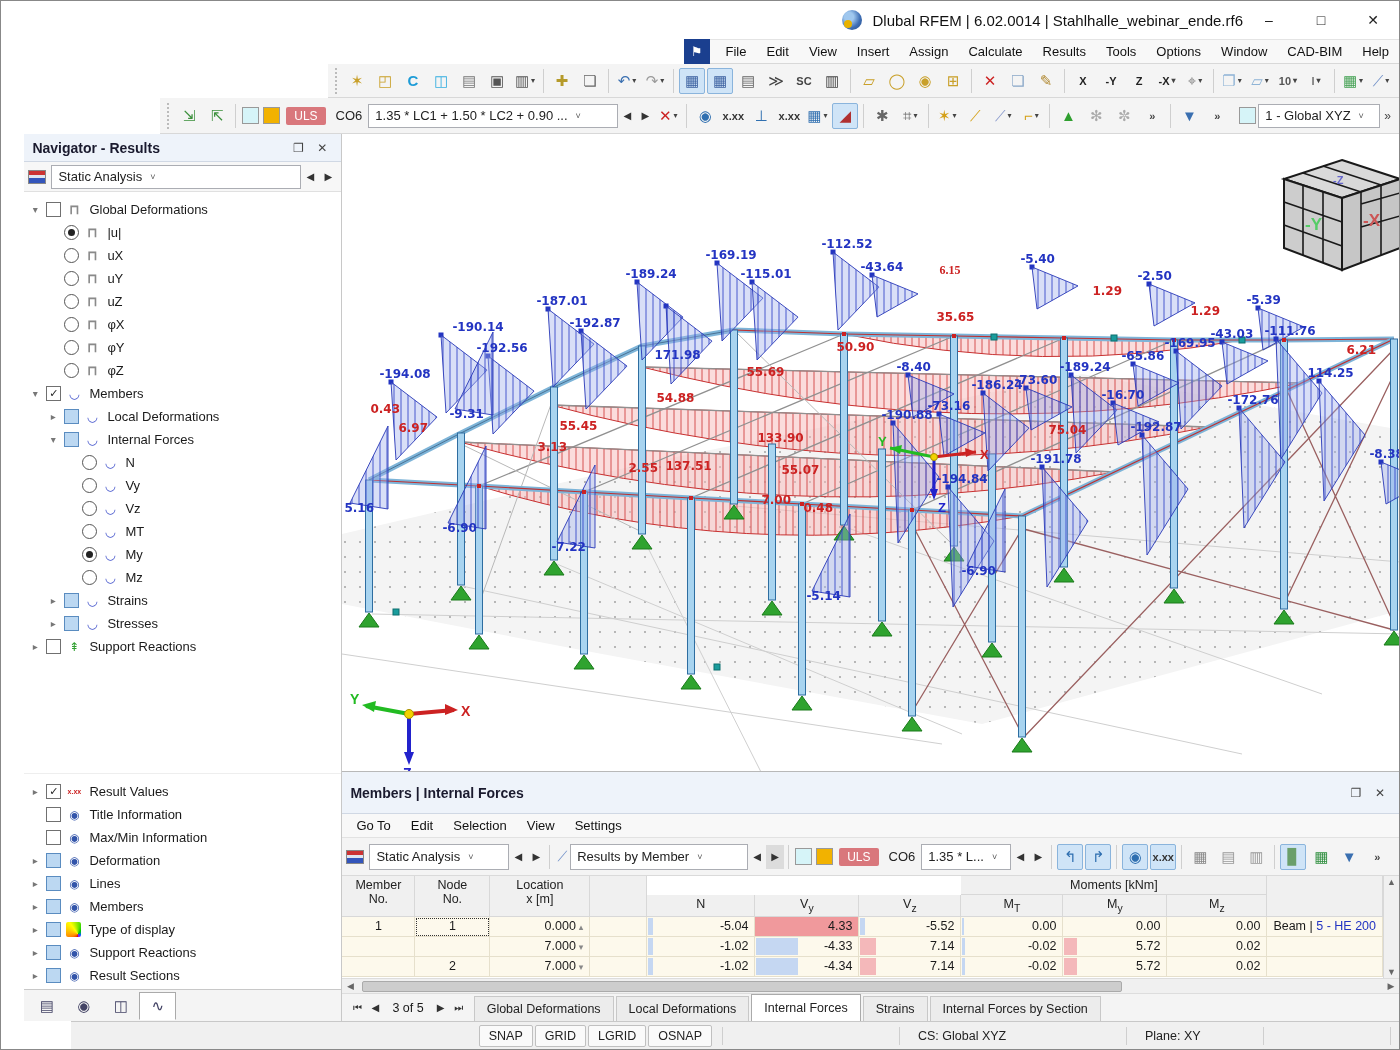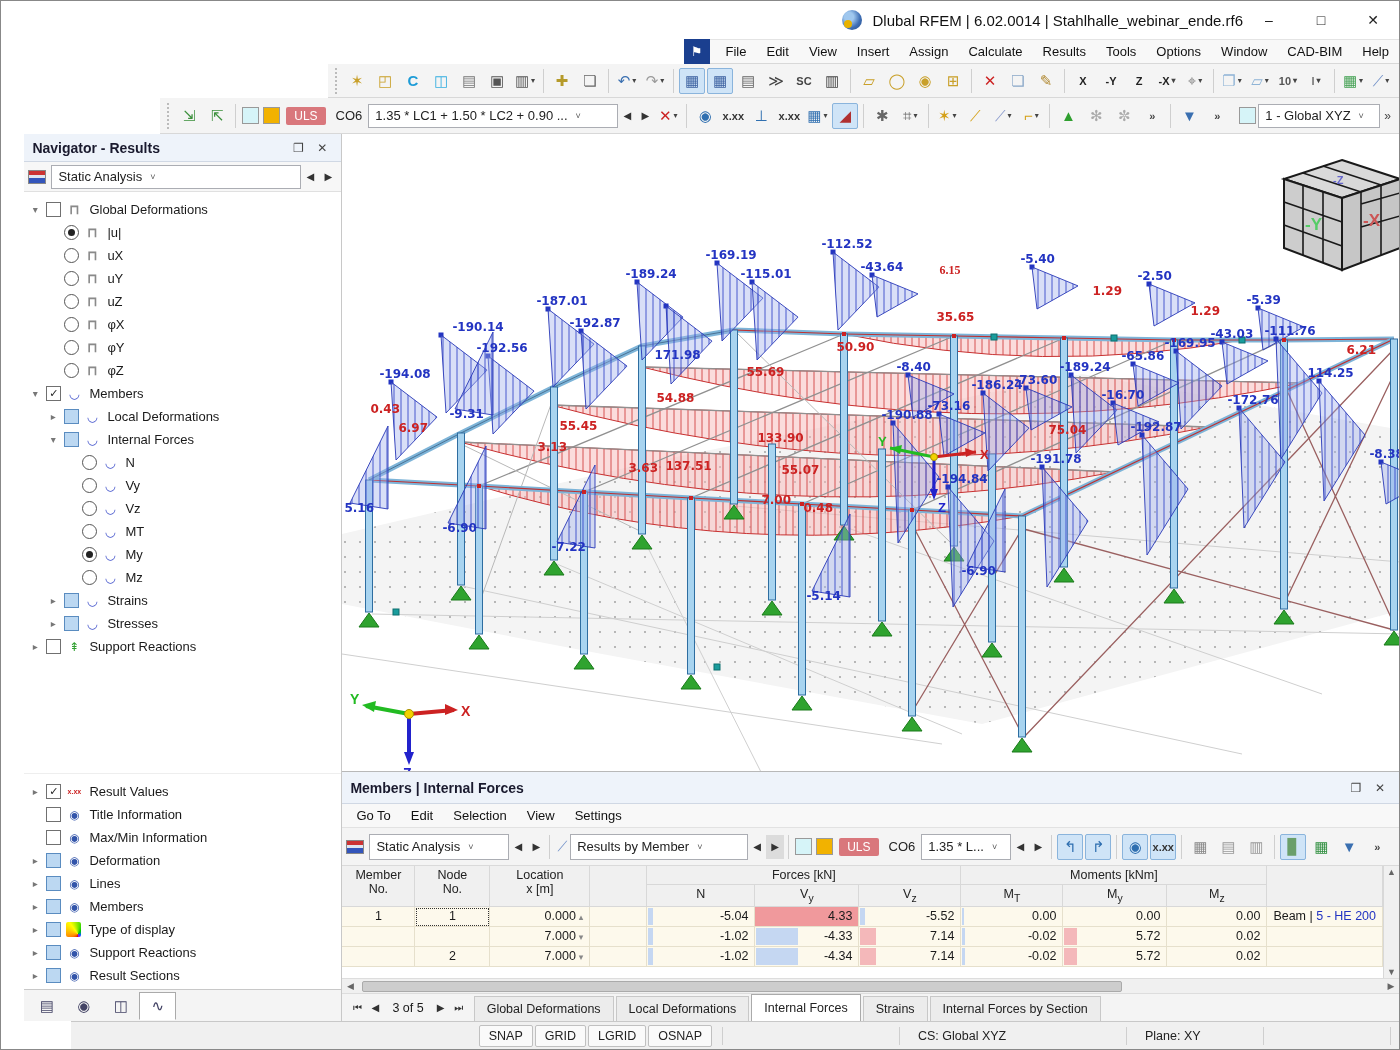--- a/index.html
+++ b/index.html
@@ -70,21 +70,21 @@
   .side-tab.on { background:#fff; border-color:#aaa; border-bottom-color:#fff; }
 
   .workarea { flex:1 1 auto; display:flex; flex-direction:column; min-width:0; }
   .viewport { position:relative; flex:1 1 auto; background:#fff; min-height:0; overflow:hidden; }
   .viewport svg { position:absolute; left:0; top:0; }
   .vlabel { position:absolute; font-size:12px; font-weight:600; white-space:nowrap; font-family:"DejaVu Sans", sans-serif; }
   .vlabel.b { color:#2334c2; } .vlabel.r { color:#cc2222; }
 
   
   .dock { flex:0 0 auto; height:250px; border-top:1px solid #b8b8b8; display:flex; flex-direction:column; background:#f4f4f4; }
-  .dock-title { height:32px; background:#eef3fa; border-bottom:1px solid #d0d8e4; display:flex; align-items:center; padding:0 8px; }
+  .dock-title { height:42px; background:#eef3fa; border-bottom:1px solid #d0d8e4; display:flex; align-items:center; padding:0 8px; }
   .dock-title .dt { font-weight:bold; font-size:14px; color:#1a1a2e; }
   .dock-menu { height:24px; display:flex; align-items:center; background:#f8f8f8; border-bottom:1px solid #e2e2e2; padding-left:4px;}
   .dock-tb { height:38px; display:flex; align-items:center; padding:0 4px; border-bottom:1px solid #dadada; background:#f4f4f4;}
   .dock-tb .combo { height:26px; }
   .tbl-wrap { flex:1 1 auto; display:flex; min-height:0; }
   .tbl { flex:1 1 auto; overflow:hidden; background:#fff; position:relative; }
   .tbl-grid { display:grid; grid-template-columns:73px 75px 100px 57px 108px 104px 102px 102px 104px 100px 1fr; }
   .th { background:#f0f0f0; border-right:1px solid #d8d8d8; border-bottom:1px solid #d8d8d8; text-align:center; font-size:12.5px; color:#222; padding:2px 4px; }
   .td { background:#fdf9ec; border-right:1px solid #e6e0cc; border-bottom:1px solid #e6e0cc; font-size:12.5px; text-align:right; padding:2px 6px; position:relative; height:20px; white-space:nowrap;}
   .td.center { text-align:center; }
@@ -907,21 +907,21 @@
             <span class="vlabel r" style="left: 494px; top: 206px;">50.90</span>
             <span class="vlabel r" style="left: 1004px; top: 209px;">6.21</span>
             <span class="vlabel r" style="left: 404px; top: 231px;">55.69</span>
             <span class="vlabel r" style="left: 314px; top: 257px;">54.88</span>
             <span class="vlabel r" style="left: 217px; top: 285px;">55.45</span>
             <span class="vlabel r" style="left: 56px; top: 287px;">6.97</span>
             <span class="vlabel r" style="left: 28px; top: 268px;">0.43</span>
             <span class="vlabel r" style="left: 415px; top: 297px;">133.90</span>
             <span class="vlabel r" style="left: 706px; top: 289px;">75.04</span>
             <span class="vlabel r" style="left: 323px; top: 325px;">137.51</span>
-            <span class="vlabel r" style="left: 286px; top: 327px;">3.63</span>
+            <span class="vlabel r" style="left: 286px; top: 327px;">2.55</span>
             <span class="vlabel r" style="left: 195px; top: 306px;">3.13</span>
             <span class="vlabel r" style="left: 439px; top: 329px;">55.07</span>
             <span class="vlabel r" style="left: 419px; top: 359px;">7.00</span>
             <span class="vlabel r" style="left: 461px; top: 367px;">0.48</span>
           </div>
       </div>
 
       <div class="dock">
         <div class="dock-title">
           <span class="dt">Members | Internal Forces</span>
@@ -1013,23 +1013,20 @@
                 <div class="th" style="grid-area: span 2 / 2;">
                   <div>Node</div>
                   <div>No.</div>
                 </div>
                 <div class="th" style="grid-area: span 2 / 3;">
                   <div>Location</div>
                   <div>x [m]</div>
                 </div>
                 <div class="th" style="grid-area: span 2 / 4;">
                   <div></div>
-                </div>
-                <div class="th" style="grid-area: 1 / 5 / auto / span 3;">
-                  <div>Forces [kN]</div>
                 </div>
                 <div class="th" style="grid-area: 1 / 8 / auto / span 3;">
                   <div>Moments [kNm]</div>
                 </div>
                 <div class="th" style="grid-area: span 2 / 11;">
                   <div></div>
                 </div>
                 <div class="th" style="grid-area: 2 / 5;">N</div>
                 <div class="th" style="grid-area: 2 / 6;">V<sub>y</sub></div>
                 <div class="th" style="grid-area: 2 / 7;">V<sub>z</sub></div>

